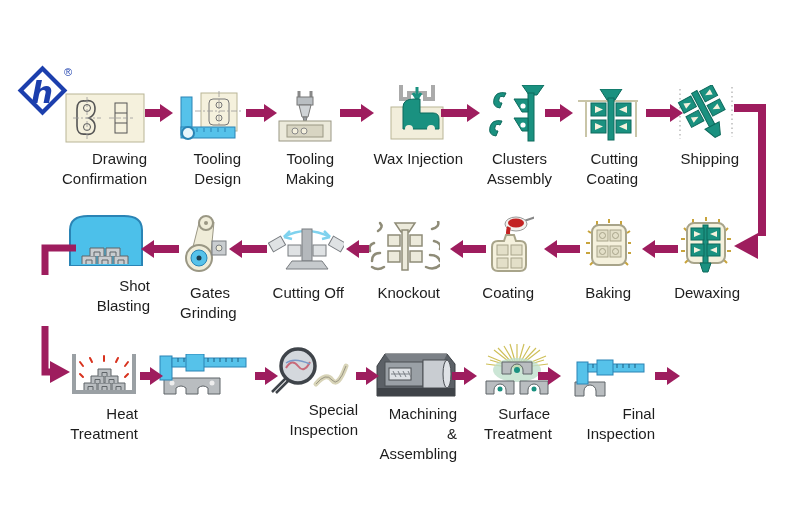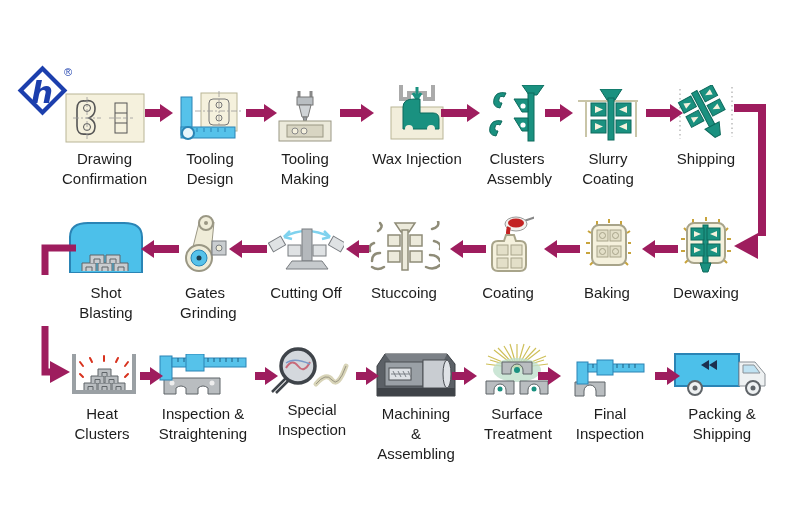--- a/index.html
+++ b/index.html
@@ -2,21 +2,21 @@
 <html><head>
 <meta charset="utf-8">
 <style>
   html,body{margin:0;padding:0;background:#ffffff;}
   #stage{position:relative;width:800px;height:530px;background:#ffffff;overflow:hidden;
          font-family:"Liberation Sans", sans-serif;}
   .step{position:absolute;display:flex;flex-direction:column;}
   .icon{display:flex;align-items:flex-end;justify-content:center;}
   .r1 .icon{height:58px;} .r2 .icon{height:58px;} .r3 .icon{height:50px;}
   .label{margin-top:6px;font-size:15px;line-height:20px;color:#1d1d1d;
-         white-space:pre-line;text-align:center;}
+         white-space:pre-line;text-align:right;}
   .r2 .label{margin-top:10px;}
   .arr{position:absolute;height:8px;background:#9e1d5e;}
   .arr.right::after{content:"";position:absolute;right:-13px;top:-5px;width:0;height:0;
       border-left:13px solid #9e1d5e;border-top:9px solid transparent;border-bottom:9px solid transparent;}
   .arr.left::before{content:"";position:absolute;left:-13px;top:-5px;width:0;height:0;
       border-right:13px solid #9e1d5e;border-top:9px solid transparent;border-bottom:9px solid transparent;}
   .abs{position:absolute;}
 </style>
 </head>
 <body>
@@ -129,21 +129,21 @@
             <rect x="38" y="31" width="15" height="13"></rect>
         </g>
         <g fill="#f5f1dd">
           <path d="M17,17 l8,3.5 -8,3.5 z"></path>
             <path d="M49,17 l-8,3.5 8,3.5 z"></path>
           <path d="M17,34 l8,3.5 -8,3.5 z"></path>
             <path d="M49,34 l-8,3.5 8,3.5 z"></path>
         </g>
       </svg>
     </div>
-    <div class="label">Slurry
+    <div class="label">Cutting
 Coating</div>
   </div>
 
   <div class="step r1" style="left:673px;top:85px;width:66px">
     <div class="icon">
       <svg width="60" height="58">
         <path d="M4,4 v50 M56,2 v50" stroke="#bbb" stroke-width="1.5" stroke-dasharray="1.5 3" fill="none"></path>
         <g transform="rotate(-28 30 29)">
           <rect x="27" y="4" width="6" height="40" fill="#1a9180" stroke="#0d6a5c"></rect>
           <g fill="#1a9180" stroke="#0d6a5c">
@@ -170,21 +170,21 @@
   <div class="arr right" style="left:340px;top:109px;width:21px"></div>
   <div class="arr right" style="left:441px;top:109px;width:26px"></div>
   <div class="arr right" style="left:545px;top:109px;width:15px"></div>
   <div class="arr right" style="left:646px;top:109px;width:24px"></div>
 
   <svg class="abs" style="left:726px;top:100px" width="46" height="166">
     <path d="M8,8 H36 V136" stroke="#9e1d5e" stroke-width="8" fill="none"></path>
     <polygon points="8,146 32,133 32,159" fill="#9e1d5e"></polygon>
   </svg>
 
-  <div class="step r2" style="left:62px;top:215px;width:88px">
+  <div class="step r2" style="left:62px;top:208px;width:88px">
     <div class="icon">
       <svg width="76" height="54">
         <path d="M2,54 V18 Q2,4 20,4 H56 Q74,4 74,18 V54 Z" fill="#4cc0ea" stroke="#2a84b5" stroke-width="2"></path>
         <g fill="#c9cdd0" stroke="#5f6468">
           <path d="M14,52 v-8 h14 v8 m-10,0 v-4 h6 v4"></path>
           <path d="M30,52 v-8 h14 v8 m-10,0 v-4 h6 v4"></path>
           <path d="M46,52 v-8 h14 v8 m-10,0 v-4 h6 v4"></path>
           <path d="M22,44 v-8 h14 v8 m-10,0 v-4 h6 v4"></path>
           <path d="M38,44 v-8 h14 v8 m-10,0 v-4 h6 v4"></path>
         </g>
@@ -244,21 +244,21 @@
             <path d="M6,22 q-6,2 -4,8"></path>
             <path d="M12,32 q-8,0 -8,8"></path>
             <path d="M4,46 q6,4 12,0"></path>
           <path d="M64,8 q8,-2 6,-8"></path>
             <path d="M66,20 q8,2 6,8"></path>
             <path d="M62,34 q8,0 10,6"></path>
             <path d="M58,46 q8,4 14,-2"></path>
         </g>
       </svg>
     </div>
-    <div class="label">Stuccoing</div>
+    <div class="label">Knockout</div>
   </div>
 
   <div class="step r2" style="left:482px;top:215px;width:52px">
     <div class="icon">
       <svg width="56" height="58">
         <path d="M42,6 l12,-4" stroke="#888" stroke-width="2" fill="none"></path>
         <ellipse cx="34" cy="9" rx="11" ry="7" fill="#f2f2ee" stroke="#999"></ellipse>
         <ellipse cx="34" cy="8" rx="8" ry="4.5" fill="#c32222"></ellipse>
         <path d="M27,12 q-2,6 0,10" stroke="#c32222" stroke-width="4" fill="none"></path>
         <path d="M16,26 q-6,0 -6,6 v18 q0,6 6,6 h22 q6,0 6,-6 v-18 q0,-6 -6,-6 h-4 l-2,-6 h-8 l-2,6 z" fill="#f5f1dd" stroke="#a8a48a" stroke-width="2"></path>
@@ -349,37 +349,35 @@
           <path d="M25,35 v-7 h13 v7 m-9,0 v-3.5 h5 v3.5"></path>
           <path d="M39,35 v-7 h13 v7 m-9,0 v-3.5 h5 v3.5"></path>
           <path d="M32,28 v-7 h13 v7 m-9,0 v-3.5 h5 v3.5"></path>
         </g>
         <g stroke="#d8321e" stroke-width="2" stroke-linecap="round" fill="none">
           <path d="M14,14 l3,4 M24,10 l2,4 M38,8 l0,5 M52,10 l-2,4 M62,14 l-3,4 M14,26 l3,3 M62,26 l-3,3"></path>
         </g>
       </svg>
     </div>
     <div class="label">Heat
-Clusters</div>
+Treatment</div>
   </div>
 
   <div class="step r3" style="left:158px;top:348px;width:90px">
     <div class="icon">
       <svg width="92" height="44">
         <path d="M6,40 v-16 h56 v16 h-12 v-6 a8,8 0 0 0 -10,0 v6 h-12 v-6 a8,8 0 0 0 -10,0 v6 z" fill="#b9bdc0" stroke="#5f6468"></path>
         <circle cx="14" cy="29" r="2.5" fill="#eeeeee"></circle>
           <circle cx="54" cy="29" r="2.5" fill="#eeeeee"></circle>
         <rect x="2" y="2" width="12" height="24" fill="#56c2ea" stroke="#2a84b5"></rect>
         <rect x="14" y="4" width="74" height="9" fill="#56c2ea" stroke="#2a84b5"></rect>
         <path d="M20,4 v4 M26,4 v4 M32,4 v4 M38,4 v4 M44,4 v4 M50,4 v4 M56,4 v4 M62,4 v4 M68,4 v4 M74,4 v4 M80,4 v4" stroke="#1c5f82" stroke-width="1" fill="none"></path>
         <rect x="28" y="0" width="18" height="17" fill="#56c2ea" stroke="#2a84b5"></rect>
       </svg>
     </div>
-    <div class="label">Inspection &amp;
-Straightening</div>
   </div>
 
   <div class="step r3" style="left:266px;top:344px;width:92px">
     <div class="icon">
       <svg width="92" height="48">
         <path d="M50,38 q10,-12 16,-4 q6,8 14,-14" stroke="#d8d4b8" stroke-width="5" fill="none" stroke-linecap="round"></path>
         <path d="M50,38 q10,-12 16,-4 q6,8 14,-14" stroke="#9a9682" stroke-width="1" fill="none"></path>
         <circle cx="32" cy="20" r="17" fill="#d4d8dd" stroke="#3f444a" stroke-width="3.5"></circle>
         <path d="M20,32 L6,46 M23,34 L10,47" stroke="#3f444a" stroke-width="2.5" fill="none"></path>
         <path d="M20,22 q6,-10 12,-2 q6,8 12,-4" stroke="#c86a7a" stroke-width="2" fill="none"></path>
@@ -435,36 +433,20 @@
         <rect x="4" y="4" width="11" height="22" fill="#56c2ea" stroke="#2a84b5"></rect>
         <rect x="15" y="6" width="56" height="8" fill="#56c2ea" stroke="#2a84b5"></rect>
         <path d="M20,6 v4 M26,6 v4 M32,6 v4 M38,6 v4 M44,6 v4 M50,6 v4 M56,6 v4 M62,6 v4" stroke="#1c5f82" stroke-width="1" fill="none"></path>
         <rect x="24" y="2" width="16" height="15" fill="#56c2ea" stroke="#2a84b5"></rect>
       </svg>
     </div>
     <div class="label">Final
 Inspection</div>
   </div>
 
-  <div class="step r3" style="left:672px;top:348px;width:100px">
-    <div class="icon">
-      <svg width="98" height="48">
-        <rect x="2" y="4" width="64" height="32" fill="#4cc0ea" stroke="#2a84b5" stroke-width="2"></rect>
-        <path d="M28,15 l8,5 v-5 l8,5 v-10 l-8,5 v-5 z" fill="#1c2f4e"></path>
-        <path d="M66,36 V12 h16 l10,12 v12 z" fill="#eef1f2" stroke="#8a9096"></path>
-        <path d="M70,15 h11 l6,8 h-17 z" fill="#bfe2f2" stroke="#8a9096"></path>
-        <circle cx="22" cy="38" r="7" fill="#eef1f2" stroke="#5f6468" stroke-width="2"></circle>
-          <circle cx="22" cy="38" r="2.5" fill="#5f6468"></circle>
-        <circle cx="80" cy="38" r="7" fill="#eef1f2" stroke="#5f6468" stroke-width="2"></circle>
-          <circle cx="80" cy="38" r="2.5" fill="#5f6468"></circle>
-      </svg>
-    </div>
-    <div class="label">Packing &amp;
-Shipping</div>
-  </div>
 
   <div class="arr right" style="left:140px;top:372px;width:10px"></div>
   <div class="arr right" style="left:255px;top:372px;width:10px"></div>
   <div class="arr right" style="left:356px;top:372px;width:10px"></div>
   <div class="arr right" style="left:452px;top:372px;width:12px"></div>
   <div class="arr right" style="left:538px;top:372px;width:10px"></div>
   <div class="arr right" style="left:655px;top:372px;width:12px"></div>
 
 </div>
 

